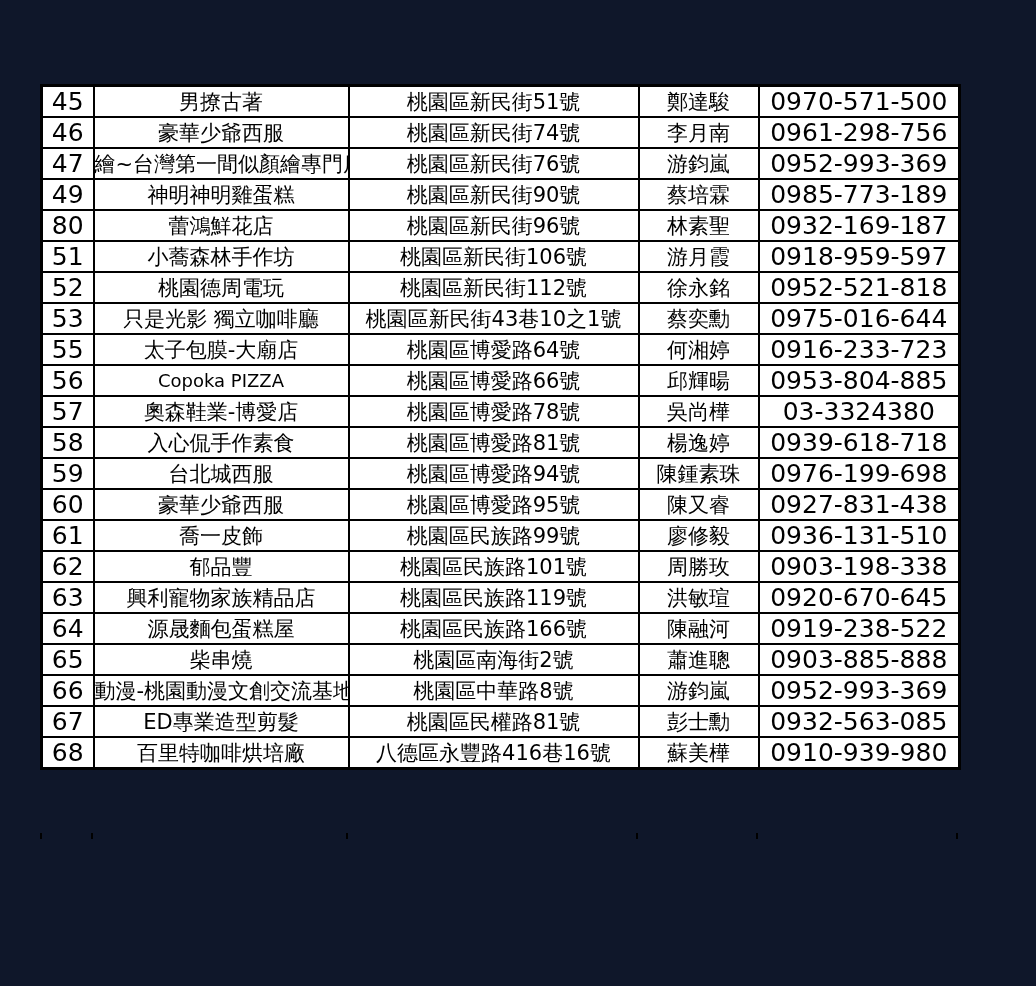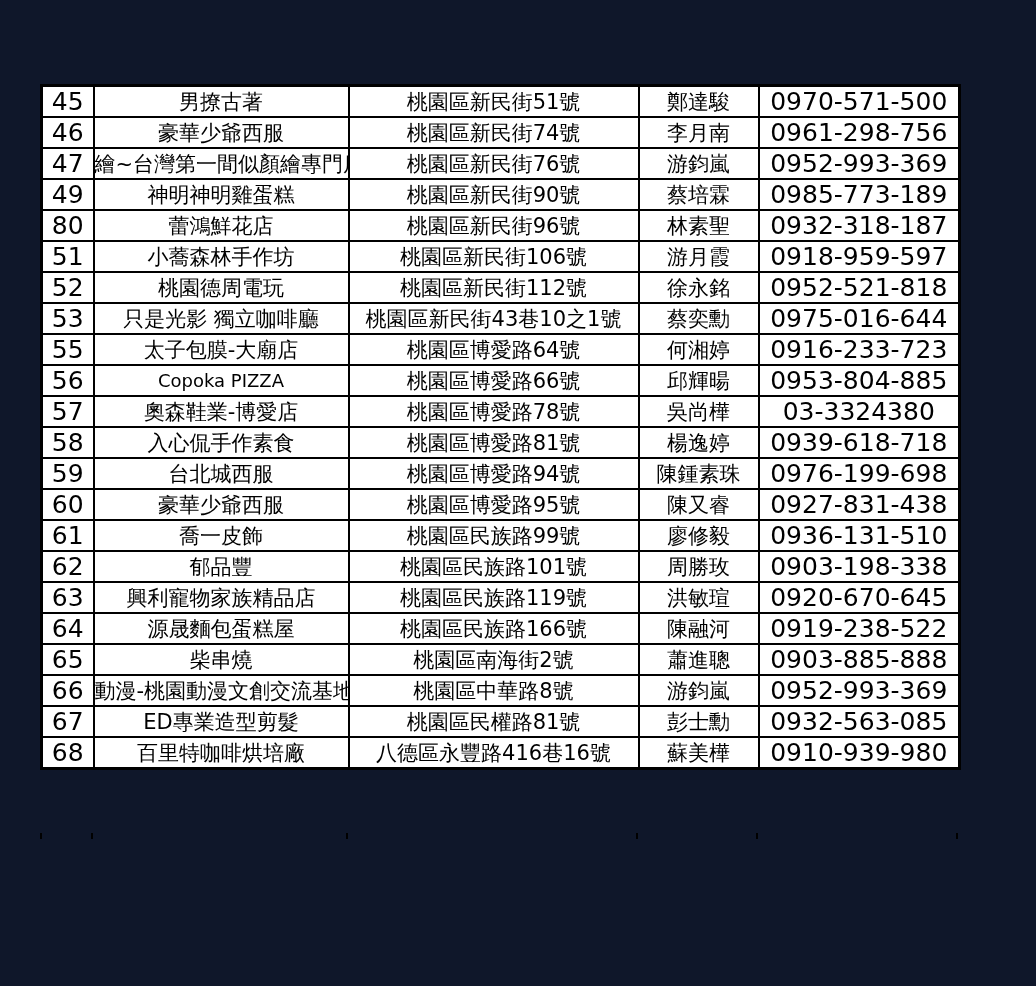--- a/index.html
+++ b/index.html
@@ -89,21 +89,21 @@
           <td class="name">神明神明雞蛋糕</td>
           <td class="addr">桃園區新民街90號</td>
           <td class="contact">蔡培霖</td>
           <td class="phone">0985-773-189</td>
         </tr>
         <tr>
           <td class="num">80</td>
           <td class="name">蕾鴻鮮花店</td>
           <td class="addr">桃園區新民街96號</td>
           <td class="contact">林素聖</td>
-          <td class="phone">0932-318-187</td>
+          <td class="phone">0932-169-187</td>
         </tr>
         <tr>
           <td class="num">51</td>
           <td class="name">小蕎森林手作坊</td>
           <td class="addr">桃園區新民街106號</td>
           <td class="contact">游月霞</td>
           <td class="phone">0918-959-597</td>
         </tr>
         <tr>
           <td class="num">52</td>

